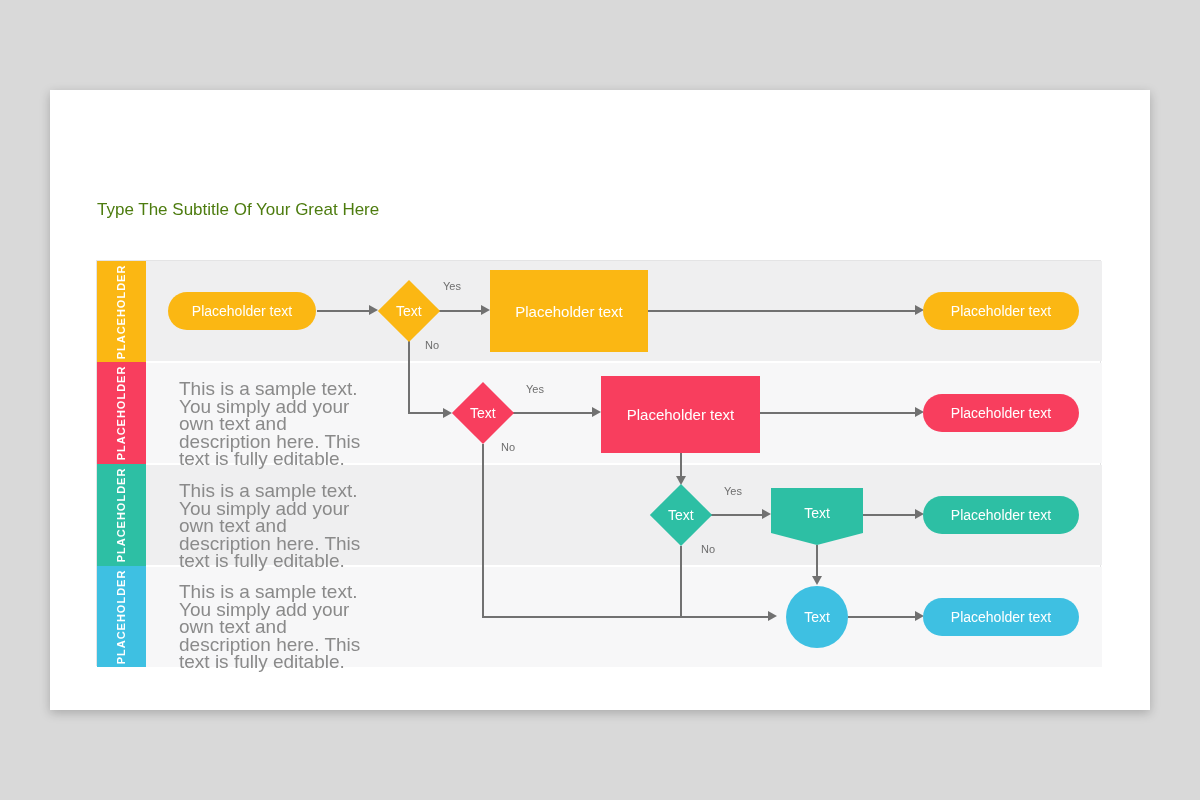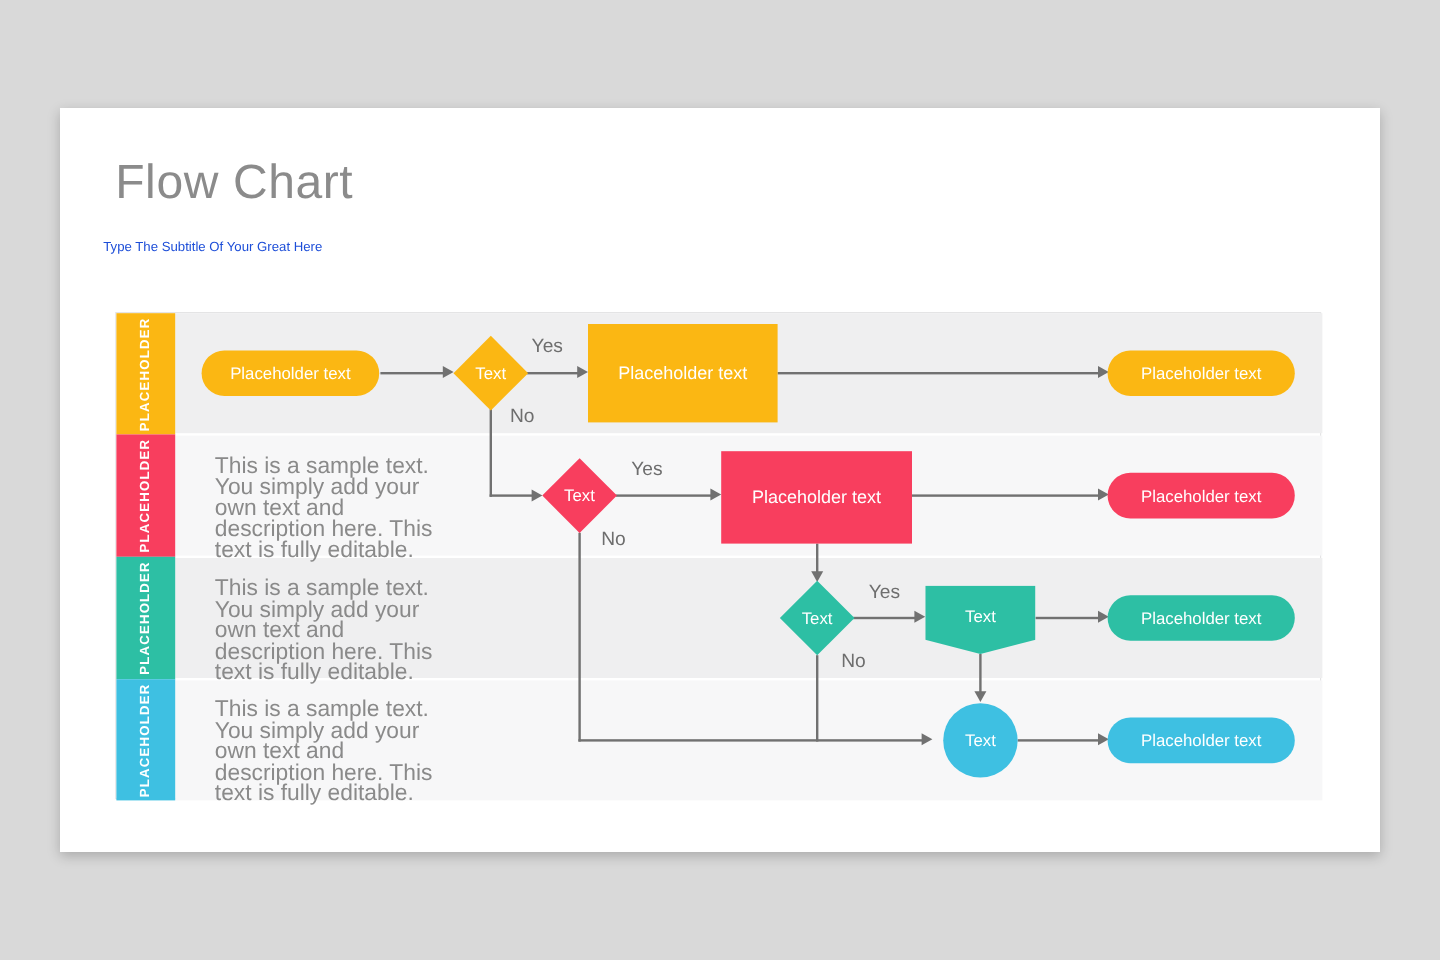--- a/index.html
+++ b/index.html
@@ -2,21 +2,21 @@
 <html><head>
 <meta charset="utf-8">
 <style>
   * { margin:0; padding:0; box-sizing:border-box; }
   html,body { width:1200px; height:800px; }
   body { font-family:"Liberation Sans", sans-serif; }
   .stage { position:relative; width:1200px; height:800px; background:#d9d9d9; overflow:hidden; }
   .slide { position:absolute; left:50px; top:90px; width:1100px; height:620px; background:#ffffff;
            box-shadow:0 3px 10px rgba(0,0,0,0.22); }
   .title { position:absolute; left:46px; top:40px; font-size:40px; font-weight:400; color:#8b8b8b; letter-spacing:0.5px; }
-  .subtitle { position:absolute; left:36px; top:110px; font-size:11px; color:#1d4ed8; }
+  .subtitle { position:absolute; left:47px; top:110px; font-size:17px; color:#4d7c0f; }
 
   .panel { position:absolute; left:46px; top:170px; width:1005px; height:406px; background:#ffffff; border:1px solid #e4e4e5; }
   .lane-bg { position:absolute; left:49px; width:956px; }
   .bg-odd { background:#efeff0; }
   .bg-even { background:#f7f7f8; }
   .tab { position:absolute; left:0; width:49px; display:flex; align-items:center; justify-content:center; }
   .tab span { transform:rotate(-90deg); white-space:nowrap; color:#ffffff; font-size:11px; font-weight:bold; letter-spacing:1px; }
 
   .c1 { background:#FBB713; }
   .c2 { background:#F83E5E; }
@@ -32,30 +32,29 @@
           display:flex; align-items:flex-start; justify-content:center; color:#fff; font-size:14px; }
   .pent span { margin-top:17px; }
   .circle { position:absolute; width:62px; height:62px; border-radius:50%; display:flex; align-items:center; justify-content:center;
             color:#fff; font-size:14px; }
 
   .hline { position:absolute; height:2px; background:#717171; }
   .vline { position:absolute; width:2px; background:#717171; }
   .ah-r { position:absolute; width:0; height:0; border-top:5px solid transparent; border-bottom:5px solid transparent; border-left:9px solid #717171; }
   .ah-d { position:absolute; width:0; height:0; border-left:5px solid transparent; border-right:5px solid transparent; border-top:9px solid #717171; }
 
-  .lbl { position:absolute; font-size:16px; color:#6e6e6e; }
+  .lbl { position:absolute; font-size:11px; color:#6e6e6e; }
   .sample { position:absolute; width:200px; font-size:19px; line-height:17.5px; color:#8a8a8a; }
 </style>
 </head>
 <body>
 
 <div class="stage">
   <div class="slide">
 
-    <div class="title">Flow Chart</div>
     <div class="subtitle">Type The Subtitle Of Your Great Here</div>
 
     <div class="panel">
 
       <div class="lane-bg bg-odd" style="top:0;   height:100px;"></div>
       <div class="lane-bg bg-even" style="top:102px; height:100px;"></div>
       <div class="lane-bg bg-odd" style="top:204px; height:100px;"></div>
       <div class="lane-bg bg-even" style="top:306px; height:100px;"></div>
 
       <div class="tab c1" style="top:0;   height:101px;">

